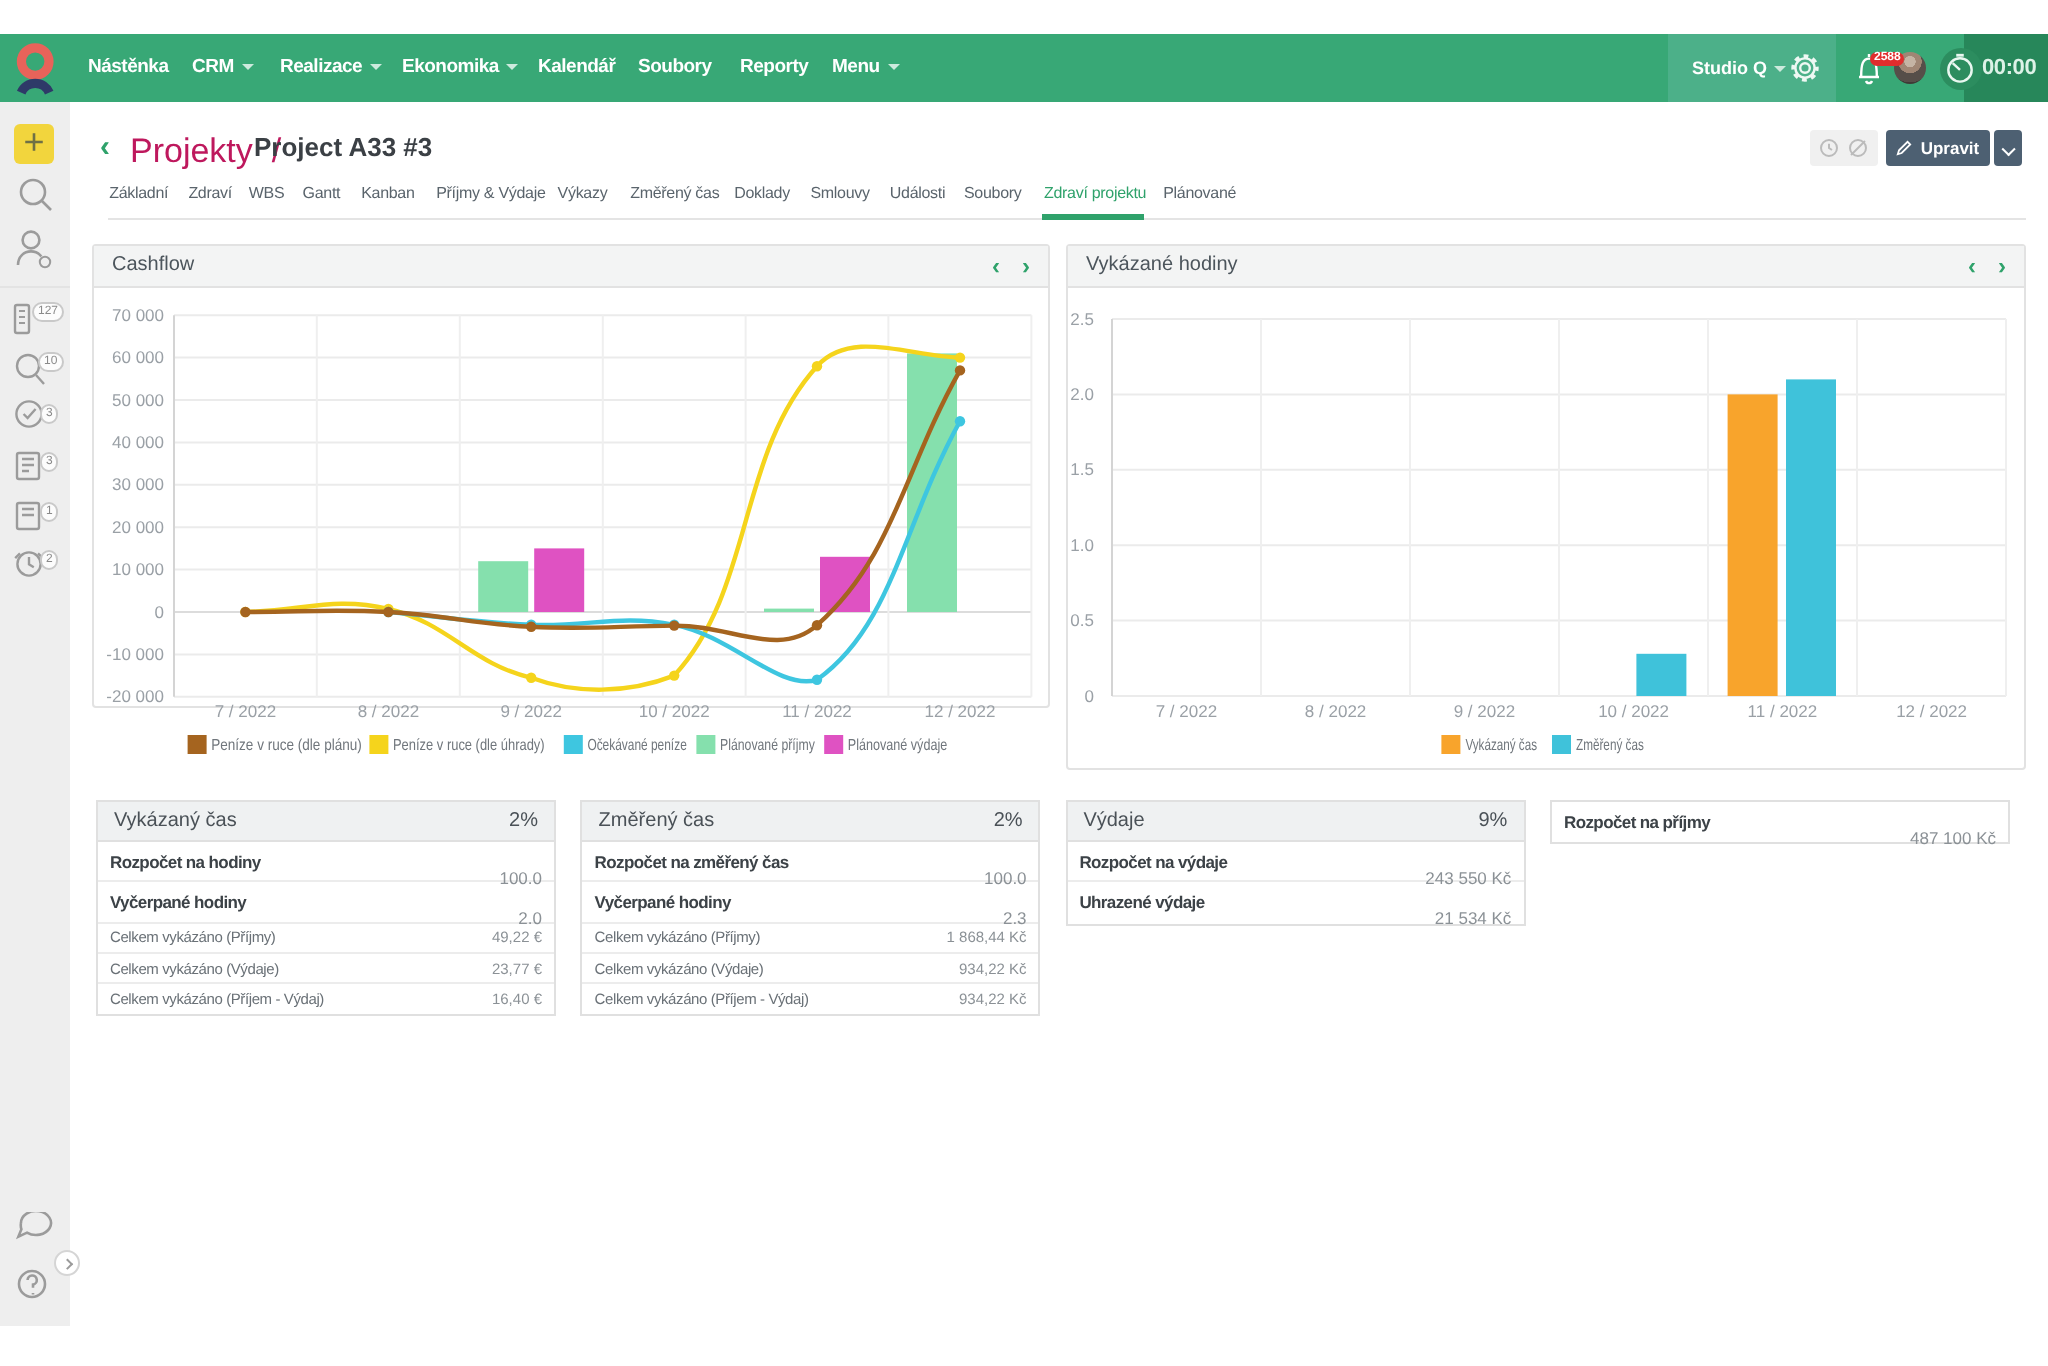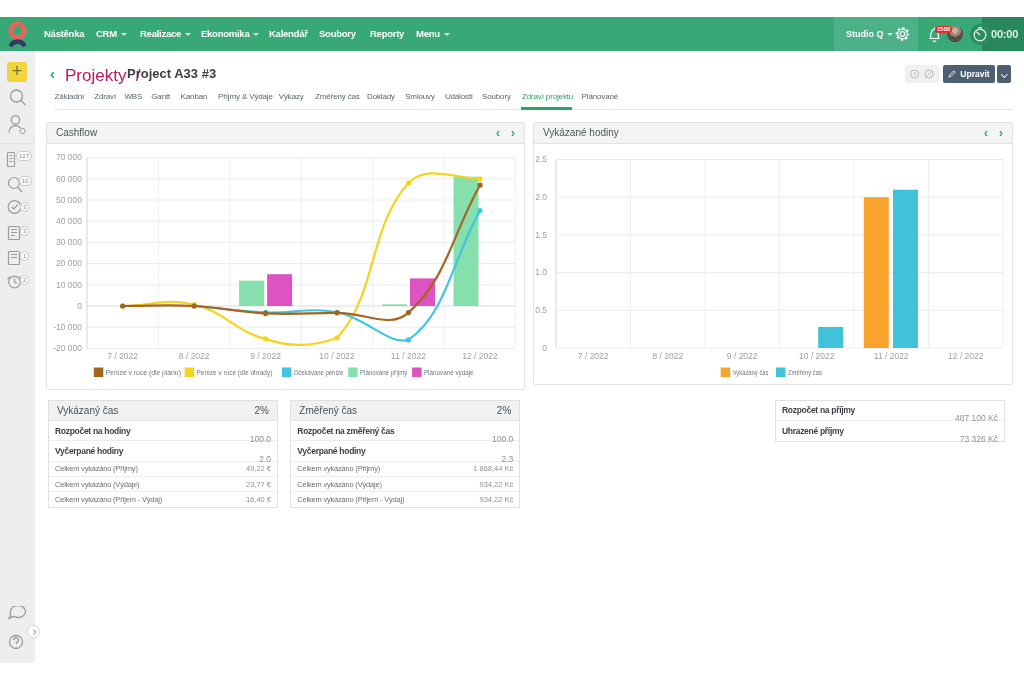--- a/index.html
+++ b/index.html
@@ -32,21 +32,21 @@
 #editdrop:after { content:""; position:absolute; left:4.5px; top:6.5px; width:3.6px; height:3.6px; border-right:1.2px solid #fff; border-bottom:1.2px solid #fff; transform:rotate(45deg); }
 
 .tab { position:absolute; top:41px; font-size:8px; letter-spacing:-.15px; color:#5a646c; white-space:nowrap; }
 #tabline { left:19px; right:11px; top:57.5px; height:1px; background:#e4e4e4; }
 #tabact { left:486px; top:56px; width:51px; height:2.5px; background:#2fa26b; }
 
 
 .card { position:absolute; border:1px solid #e2e2e2; border-radius:2px; background:#fff; }
 .chead { height:20.5px; background:#f3f4f4; border-bottom:1px solid #e2e2e2; font-size:10px; color:#4c555c; line-height:20.5px; padding:0 9px; position:relative; }
 .arr { position:absolute; top:0; font-size:12px; color:#2fa26b; font-weight:bold; line-height:21px; }
-#c1 { left:11px; top:71px; width:479px; height:268px; }
+#c1 { left:11px; top:71px; width:479px; height:232px; }
 #c2 { left:498px; top:71px; width:480px; height:263px; }
 
 .scard { position:absolute; top:348.5px; width:230px; border:1px solid #e0e0e0; background:#fff; }
 .shead { height:20.5px; background:#eff1f2; border-bottom:1px solid #e0e0e0; display:flex; justify-content:space-between; align-items:center; padding:0 8px; color:#4a5157; font-size:10px;}
 .srow { height:20.3px; border-bottom:1px solid #ececec; display:flex; justify-content:space-between; align-items:center; padding:0 6px; }
 .srow .l { color:#3c4247; font-weight:bold; font-size:8.5px; letter-spacing:-.3px;}
 .srow .v { color:#8b9196; font-size:8.5px;margin-top:16px; }
 .srow2 { height:15.3px; border-bottom:1px solid #ececec; display:flex; justify-content:space-between; align-items:center; padding:0 6px; }
 .srow2 .l { color:#6a7177; font-size:7.5px; letter-spacing:-.2px;}
 .srow2 .v { color:#8b9196; font-size:7.5px; }
@@ -330,24 +330,34 @@
         </div>
       <div class="srow2">
           <span class="l">Celkem vykázáno (Výdaje)</span>
           <span class="v">934,22 Kč</span>
         </div>
       <div class="srow2">
           <span class="l">Celkem vykázáno (Příjem - Výdaj)</span>
           <span class="v">934,22 Kč</span>
         </div>
     </div>
+    <div class="scard" style="left:497.7px">
+      <div class="shead">
+          <span>Výdaje</span>
+          <span>9%</span>
+        </div>
+      <div class="srow">
+          <span class="l">Rozpočet na výdaje</span>
+          <span class="v">243 550 Kč</span>
+        </div>
+      <div class="srow">
+          <span class="l">Uhrazené výdaje</span>
+          <span class="v">21 534 Kč</span>
+        </div>
+    </div>
     <div class="scard" style="left:740px">
       <div class="srow">
           <span class="l">Rozpočet na příjmy</span>
           <span class="v">487 100 Kč</span>
         </div>
-      <div class="srow">
-          <span class="l">Uhrazené příjmy</span>
-          <span class="v">73 326 Kč</span>
-        </div>
     </div>
   </div>
 </div>
 
 </body></html>

